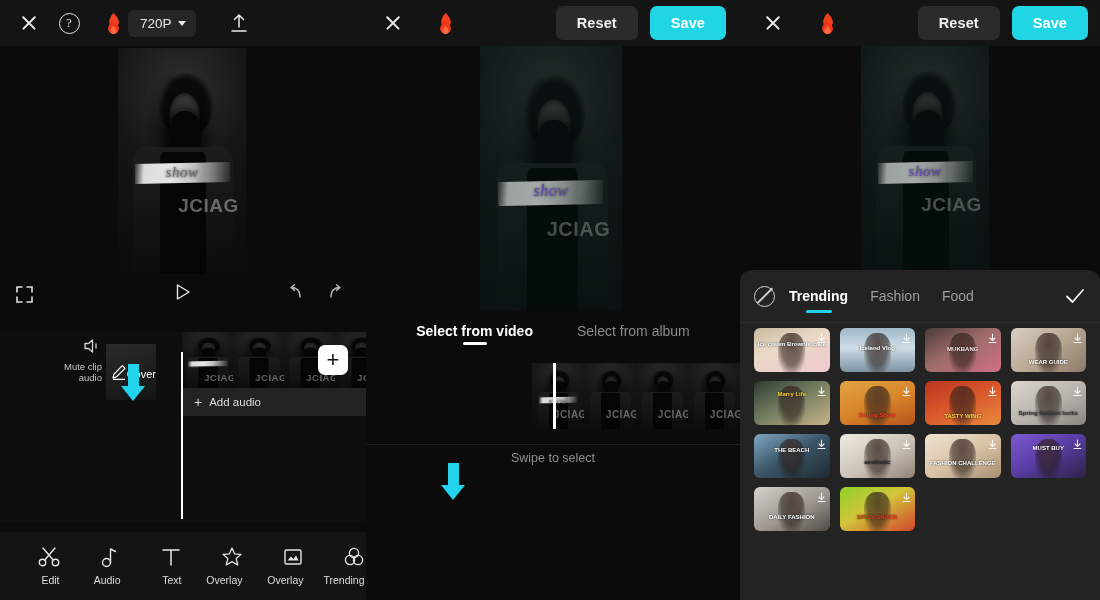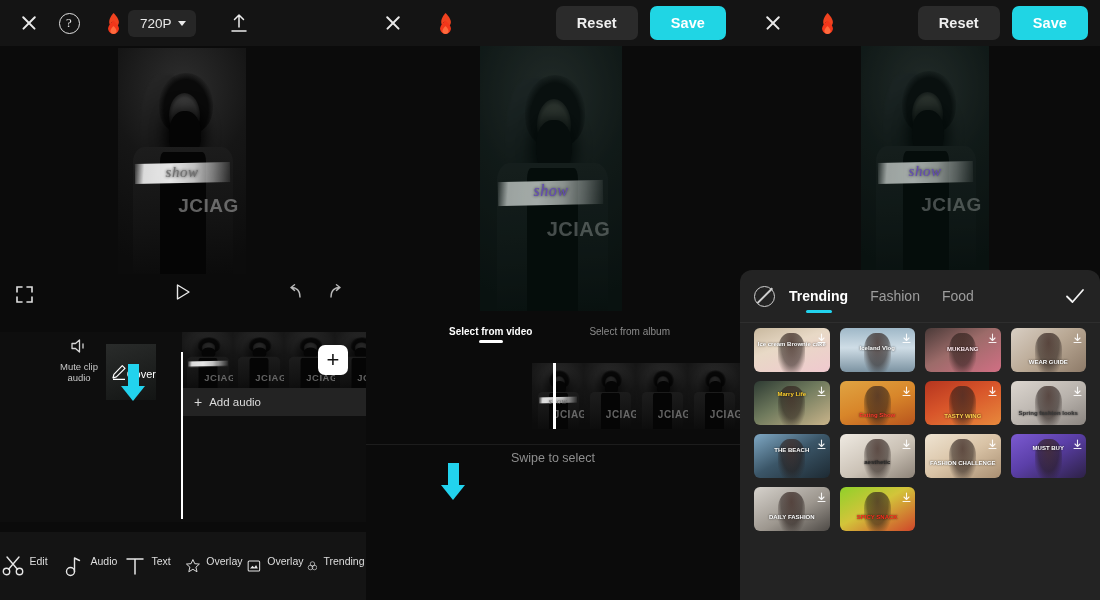--- a/index.html
+++ b/index.html
@@ -145,22 +145,22 @@
   .arrow-hint { position: absolute; z-index: 20; }
   .arrow-hint .shaft { width: 11px; background: #22d3ee; margin: 0 auto; }
   .arrow-hint .head {
     width: 0; height: 0; margin: 0 auto;
     border-left: 12px solid transparent; border-right: 12px solid transparent;
     border-top: 15px solid #22d3ee;
   }
 
   .track-row { position: relative; height: 56px; }
   .mute-chip {
-    position: absolute; left: 48px; top: 6px; width: 62px;
-    text-align: center; color: #cfcfcf; font-size: 9.5px; cursor: pointer;
+    position: absolute; left: 40px; top: 6px; width: 62px;
+    text-align: right; color: #cfcfcf; font-size: 9.5px; cursor: pointer;
   }
   .mute-chip .lbl { margin-top: 5px; color: #c6c6c6; font-size: 9.5px; }
 
   .cover-chip {
     position: absolute; left: 106px; top: 12px; width: 50px; height: 56px;
     background: linear-gradient(160deg, #2a2c2b, #131514);
     display: flex; flex-direction: row; align-items: center; justify-content: flex-end;
     cursor: pointer; overflow: hidden;
   }
   .cover-chip .lbl { color: #fff; font-size: 11px; margin-top: 3px; }
@@ -182,27 +182,27 @@
     position: absolute; left: 182px; top: 56px; width: 184px; height: 28px;
     background: #232323; display: flex; align-items: center;
     color: #dcdcdc; font-size: 11.5px; gap: 7px; padding-left: 12px; cursor: pointer;
   }
 
   
   .toolbar {
     position: absolute; bottom: 0; left: 0; width: 100%; height: 68px;
     background: #141414; display: flex; align-items: center; justify-content: space-around;
   }
-  .tool { display: flex; flex-direction: row; align-items: flex-start; gap: 6px; cursor: pointer; width: 58px; }
+  .tool { display: flex; flex-direction: column; align-items: flex-end; gap: 6px; cursor: pointer; width: 58px; }
   .tool .lbl { color: #dedede; font-size: 10.5px; }
 
   
   .cover-body { position: relative; background: #0b0b0b; height: 100%; }
   .seg-tabs { display: flex; align-items: center; justify-content: center; gap: 44px; height: 46px; }
-  .seg-tab { position: relative; font-size: 10px; color: #8b8b8b; cursor: pointer; padding-bottom: 6px; margin-left: 13px; }
+  .seg-tab { position: relative; font-size: 14px; color: #8b8b8b; cursor: pointer; padding-bottom: 6px; }
   .seg-tab.active { color: #fff; font-weight: bold; }
   .seg-tab.active::after {
     content: ""; position: absolute; left: 50%; transform: translateX(-50%);
     bottom: 0; width: 24px; height: 3px; background: #fff; border-radius: 2px;
   }
   .cover-strip {
     position: relative; margin: 6px 0 0 0; height: 66px; overflow: hidden; display: flex;
   }
   .cover-strip .sel-bar { position: absolute; left: 187px; top: 0; width: 2.5px; height: 66px; background: #fff; z-index: 6; }
   .swipe-hint { text-align: center; color: #8f8f8f; font-size: 12.5px; margin-top: 22px; }

